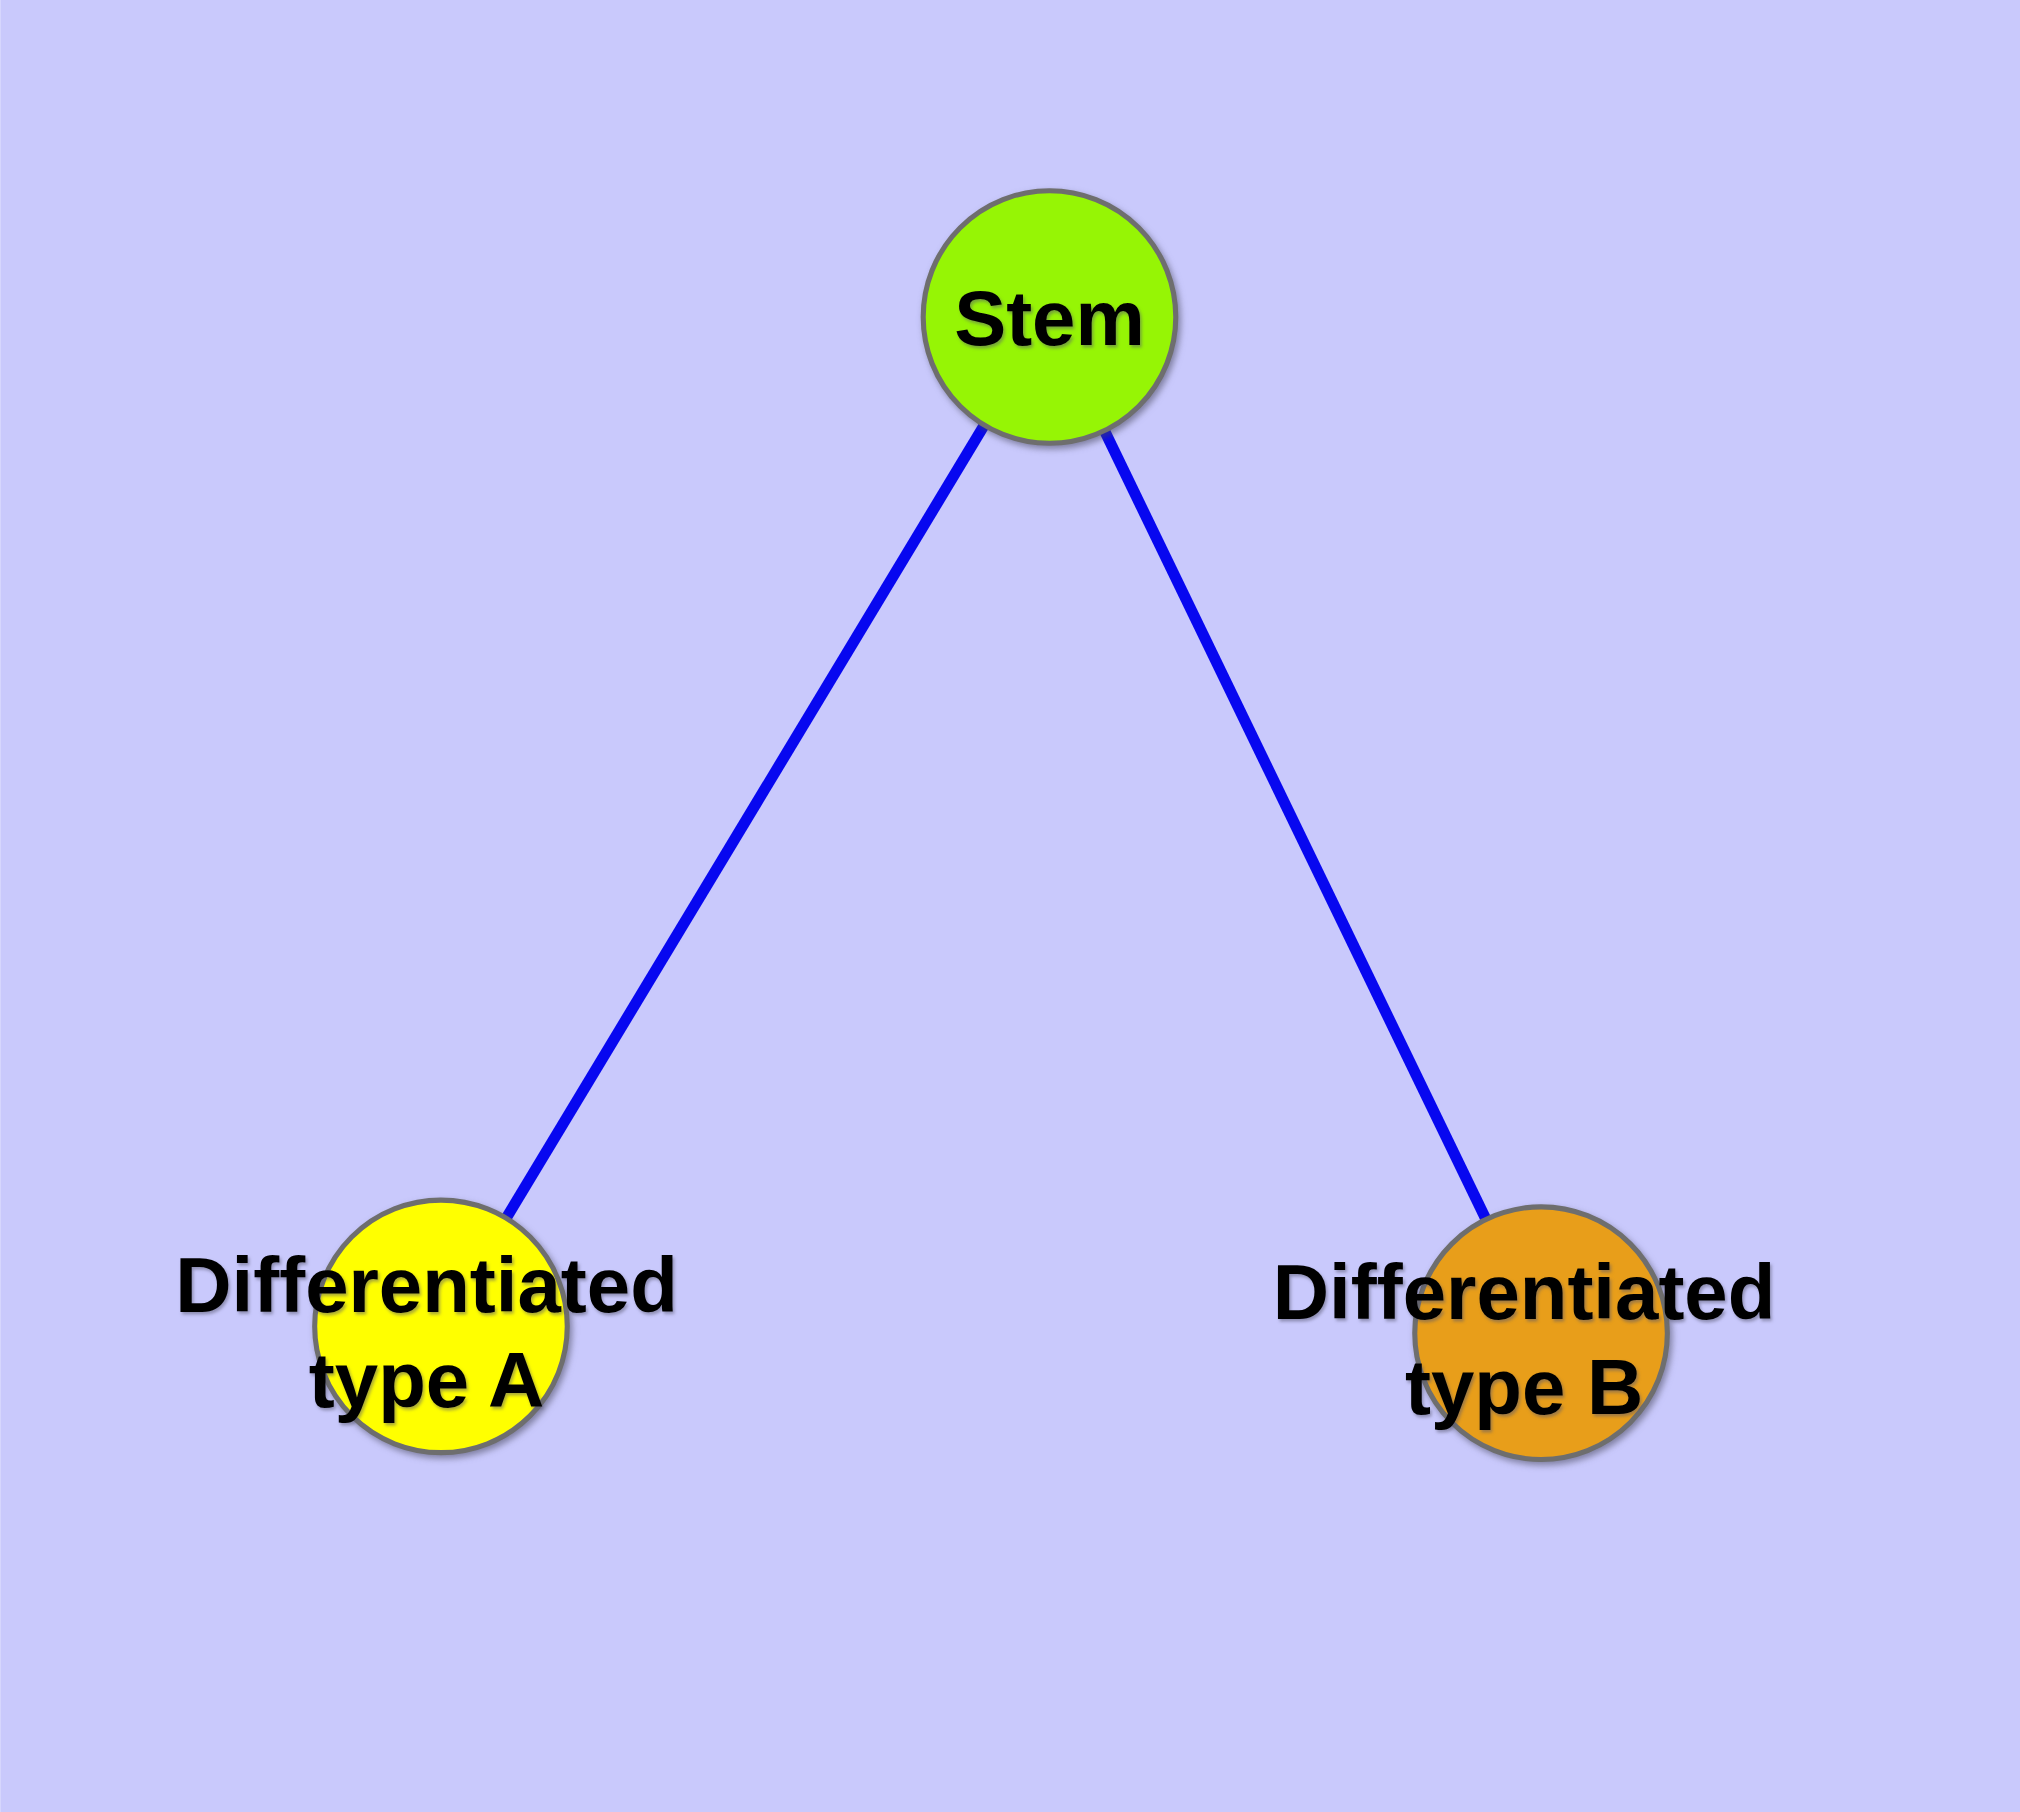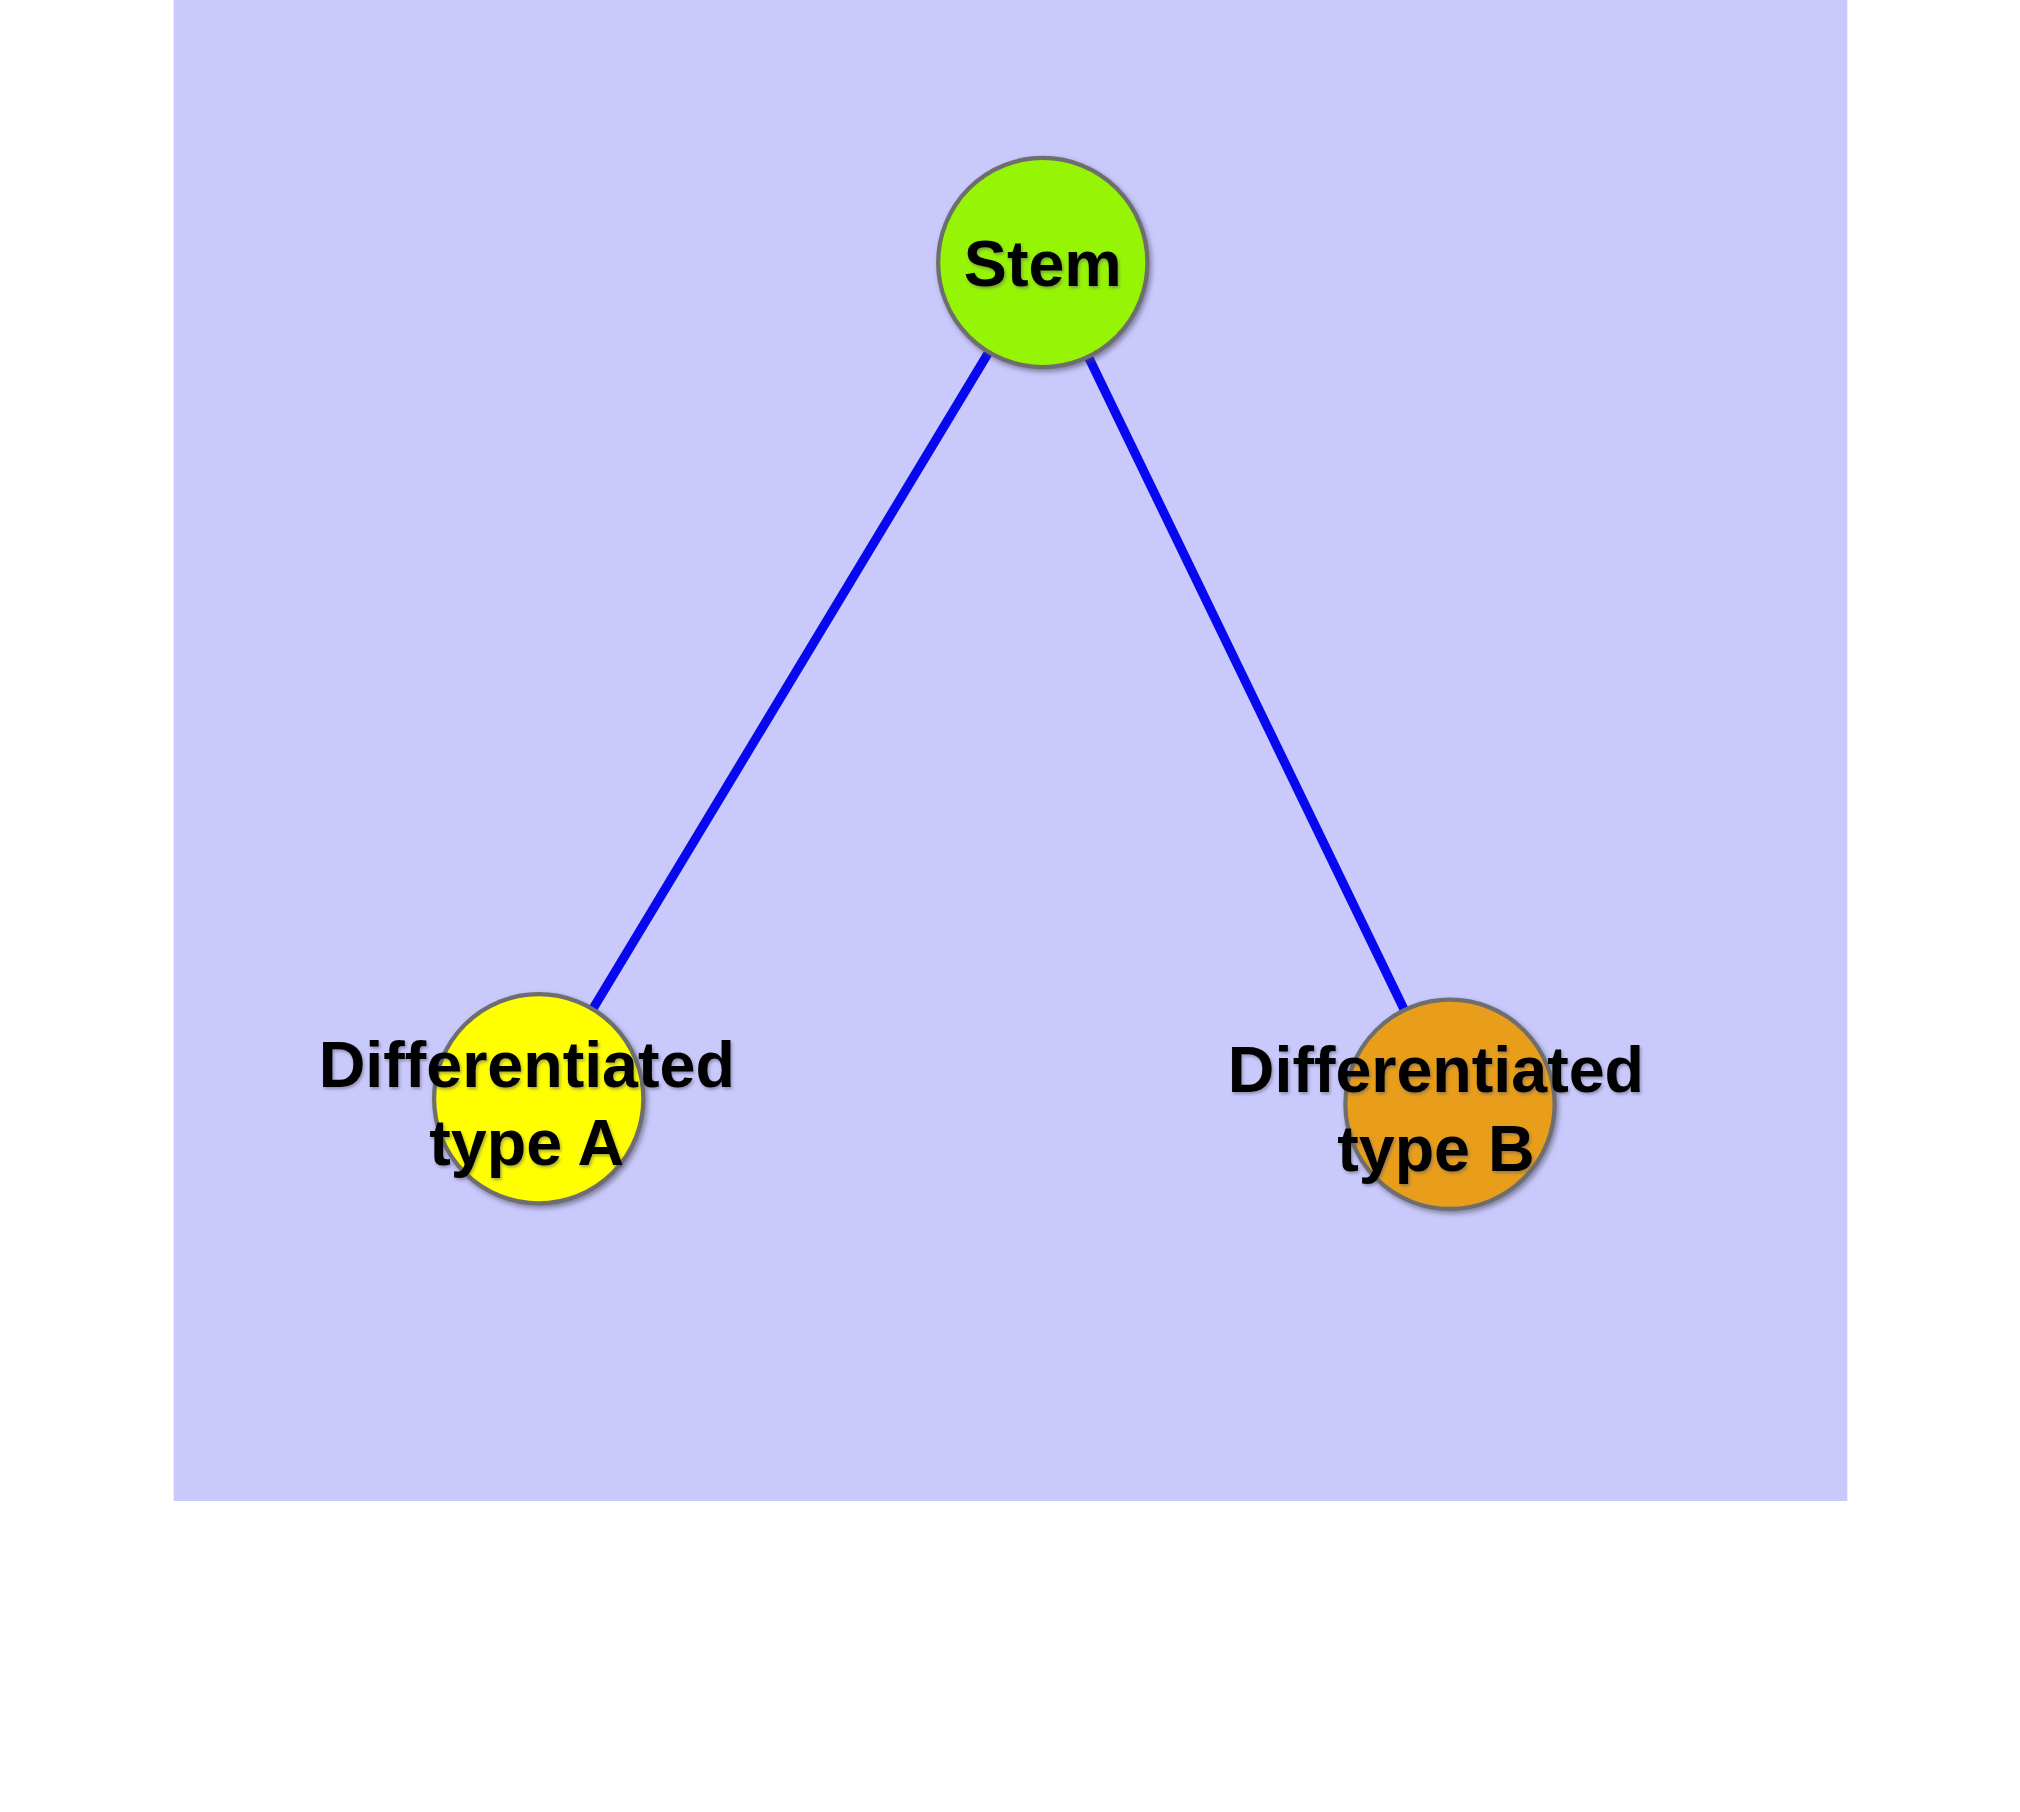--- a/index.html
+++ b/index.html
@@ -6,21 +6,21 @@
     margin: 0;
     padding: 0;
   }
   body {
     font-family: "Liberation Sans", sans-serif;
     background: #ffffff;
   }
   .stage {
     position: relative;
     width: 2021px;
-    height: 1501px;
+    height: 1812px;
     overflow: hidden;
   }
   .graph-svg {
     display: block;
     width: 100%;
     height: 100%;
   }
   .edge {
     stroke-width: 13px;
     stroke-linecap: butt;

